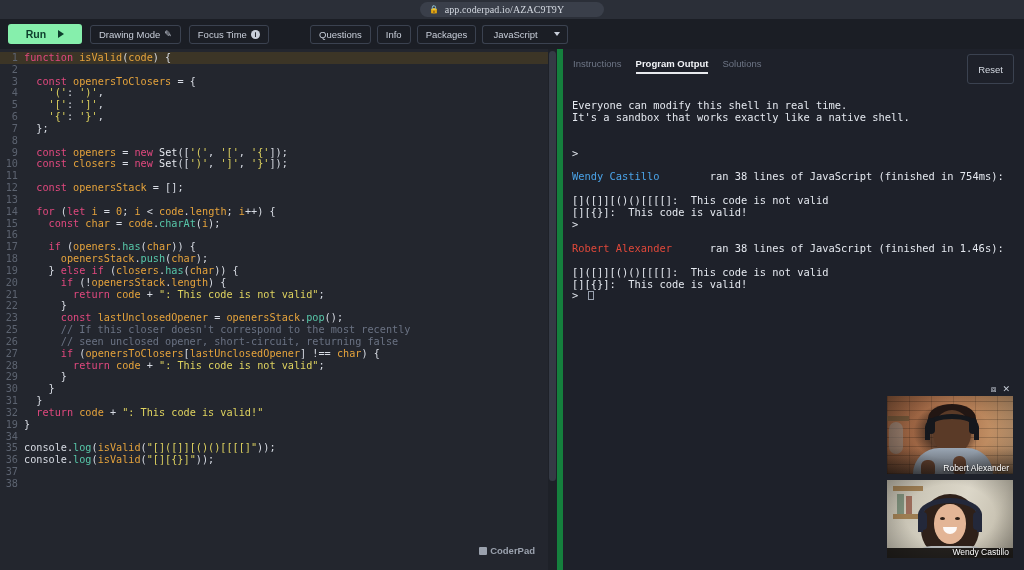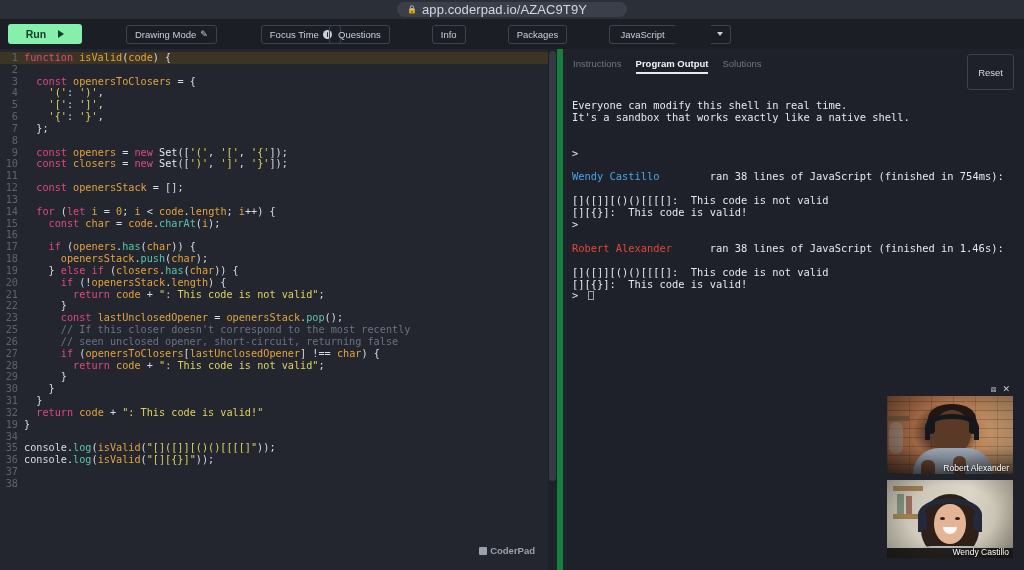--- a/index.html
+++ b/index.html
@@ -15,52 +15,52 @@
   .browser-bar {
     height: 19px; background: #2b2f38; display: flex;
     align-items: center; justify-content: center;
   }
   .url-pill {
     display: flex; align-items: center; gap: 5px;
     background: #3a3f4a; border-radius: 9px;
     padding: 2px 40px 2px 10px; height: 15px;
   }
   .url-pill .lock { font-size: 8px; color: #b6bcc8; line-height: 1; }
-  .url-text { font-size: 13px; color: #d3d8e0; letter-spacing: .1px; white-space: nowrap; }
+  .url-text { font-size: 10px; color: #d3d8e0; letter-spacing: .1px; white-space: nowrap; font-family: Liberation Serif, serif; }
 
   
   .toolbar {
     height: 30px; background: #1b1e25;
     display: flex; align-items: center; padding: 0 8px; gap: 8px;
     position: relative;
   }
   .btn {
     height: 19px; border: 1px solid #3b4250; border-radius: 3px;
     background: transparent; color: #c9cfda;
     font-size: 9.5px; display: inline-flex; align-items: center;
     justify-content: center; gap: 4px; padding: 0 8px;
-    cursor: pointer; white-space: nowrap; margin-left: 36px;
+    cursor: pointer; white-space: nowrap;
   }
   .btn-run {
     background: #86efac; color: #0d3d2c; border: none;
     width: 74px; height: 20px; border-radius: 3px;
     font-size: 10.5px; font-weight: bold;
     display: inline-flex; align-items: center; justify-content: center; gap: 12px;
   }
   .btn-run .tri {
     width: 0; height: 0; border-left: 6px solid #0d3d2c;
     border-top: 4px solid transparent; border-bottom: 4px solid transparent;
   }
   .pencil { font-size: 9px; color: #c9cfda; }
   .info-dot {
     width: 9px; height: 9px; border-radius: 50%;
     background: #c9cfda; color: #1b1e25;
     font-size: 7px; font-weight: bold; line-height: 9px; text-align: center;
   }
-  .toolbar-right { position: absolute; left: 293px; display: flex; gap: 6px; align-items: center; }
+  .toolbar-right { position: absolute; left: 310px; display: flex; gap: 6px; align-items: center; }
   .lang-wrap { display: flex; align-items: center; }
   .btn-lang { border-right: none; border-radius: 3px 0 0 3px; padding: 0 10px; }
   .btn-caret {
     border-left: none; border-radius: 0 3px 3px 0;
     width: 20px; padding: 0;
   }
   .caret { width: 0; height: 0; border-top: 4px solid #c9cfda;
            border-left: 3.5px solid transparent; border-right: 3.5px solid transparent; }
 
   
@@ -122,21 +122,21 @@
     white-space: nowrap;
   }
   .tab.active { color: #f2f4f8; font-weight: bold; }
   .tab.active::after {
     content: ''; position: absolute; left: 0; right: 0; bottom: 4px;
     height: 2px; background: #e8eaee;
   }
   .tab.dim { color: #565e6e; }
   .btn-reset {
     position: absolute; right: 10px; top: 5px;
-    height: 36px; border: 1px solid #3b4250; border-radius: 3px;
+    height: 30px; border: 1px solid #3b4250; border-radius: 3px;
     background: transparent; color: #d5dae2; font-size: 9.5px;
     padding: 14px 10px; display: flex; align-items: center; cursor: pointer;
   }
   .console {
     flex: 1; padding: 22px 0 0 9px;
     font-family: "DejaVu Sans Mono", monospace;
     font-size: 10.4px; line-height: 11.9px; color: #e4e8ef;
     white-space: pre; overflow: hidden;
   }
   .c-line { white-space: pre; }

